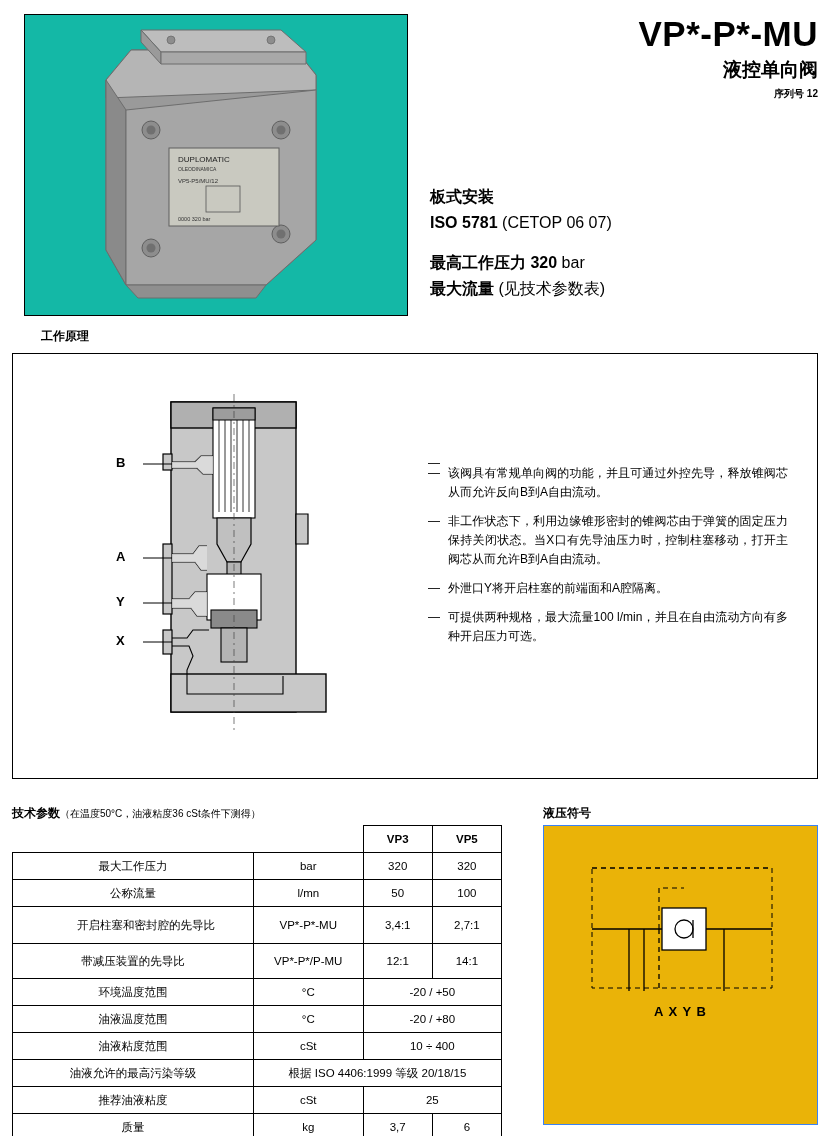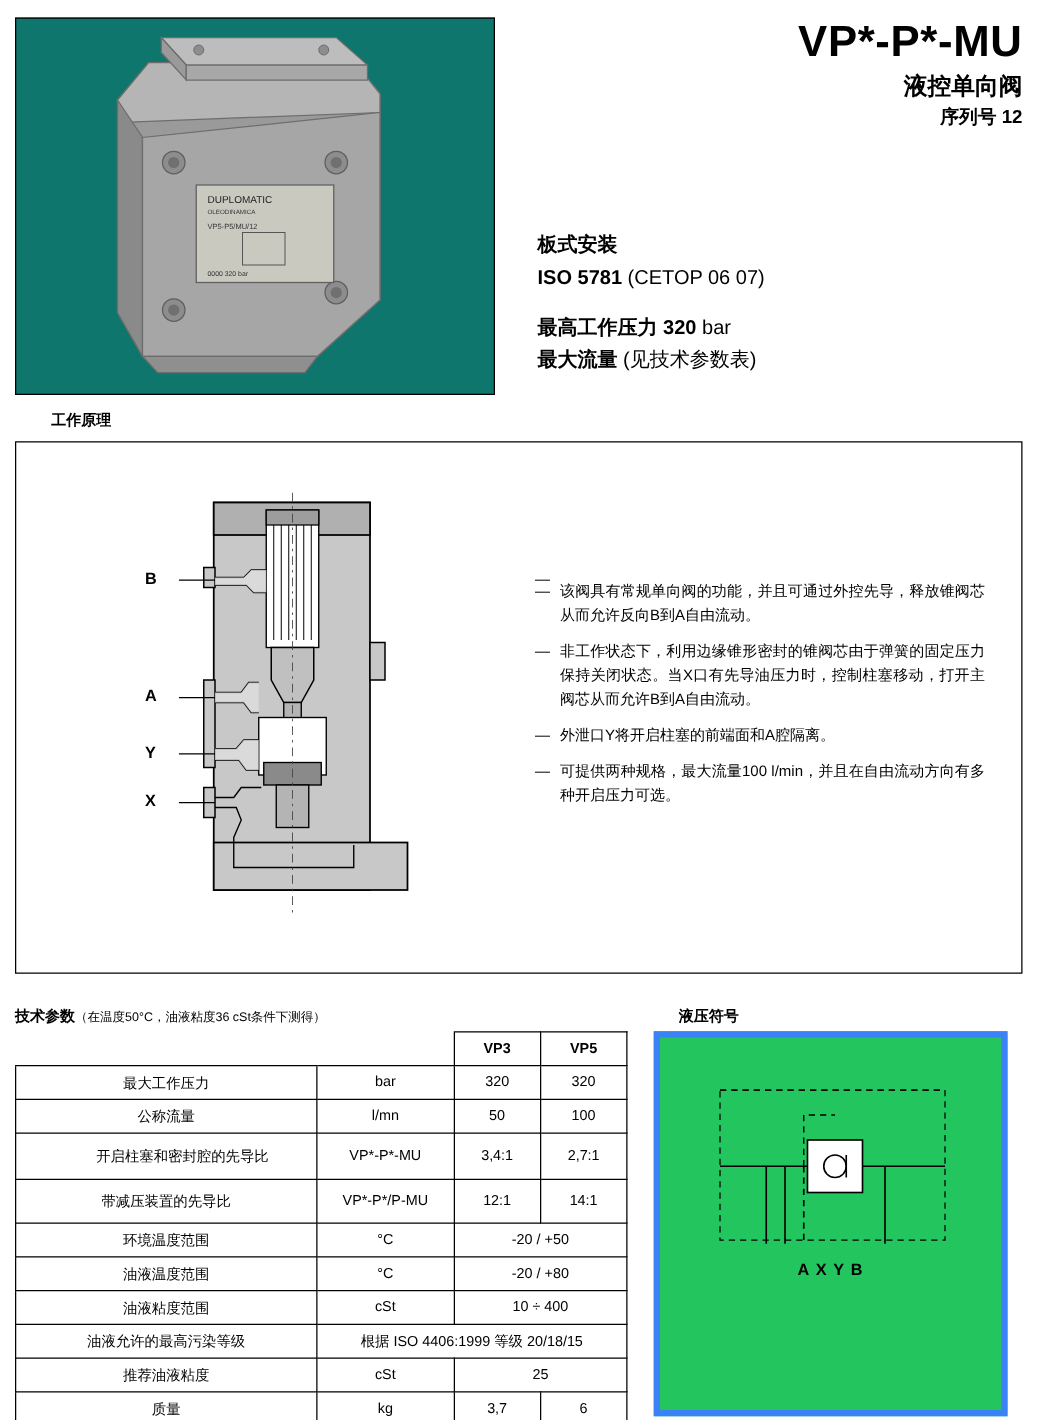--- a/index.html
+++ b/index.html
@@ -24,26 +24,26 @@
   
   .header {
     position: absolute;
     left: 12px;
     top: 14px;
     width: 806px;
     height: 300px;
   }
   .photo-box {
     position: absolute;
-    left: 0;
+    left: 12px;
     top: 0;
     width: 382px;
     height: 300px;
     border: 1px solid #000;
-    background: #0f766e;
+    background: #14b8a6;
     overflow: hidden;
   }
   .valve-img {
     position: absolute;
     left: 50%;
     top: 50%;
     transform: translate(-50%, -50%);
   }
   .title-block {
     position: absolute;
@@ -58,21 +58,21 @@
     letter-spacing: 0.5px;
     line-height: 40px;
   }
   .sub-title-cn {
     font-size: 19px;
     font-weight: bold;
     margin-top: 4px;
     line-height: 24px;
   }
   .serial {
-    font-size: 15px;
+    font-size: 10px;
     font-weight: bold;
     margin-top: 2px;
     line-height: 20px;
   }
   .spec-block {
     position: absolute;
     left: 418px;
     top: 170px;
     width: 390px;
     text-align: left;
@@ -170,26 +170,26 @@
   .tech-table tr.headrow td.unit {
     border-left: none;
     border-top: none;
   }
   .tech-table tr.headrow td.name { border-right: none; }
   .tech-table td.span2 { text-align: center; }
 
   
   .symbol-box {
     position: absolute;
-    left: 523px;
+    left: 543px;
     top: 825px;
     width: 273px;
     height: 298px;
-    border: 5px solid #3b82f6;
-    background: #22c55e;
+    border: 1px solid #3b82f6;
+    background: #eab308;
   }
   .symbol-inner {
     position: absolute;
     left: 0;
     top: 0;
     width: 100%;
     height: 100%;
   }
   .sym-letters {
     position: absolute;

